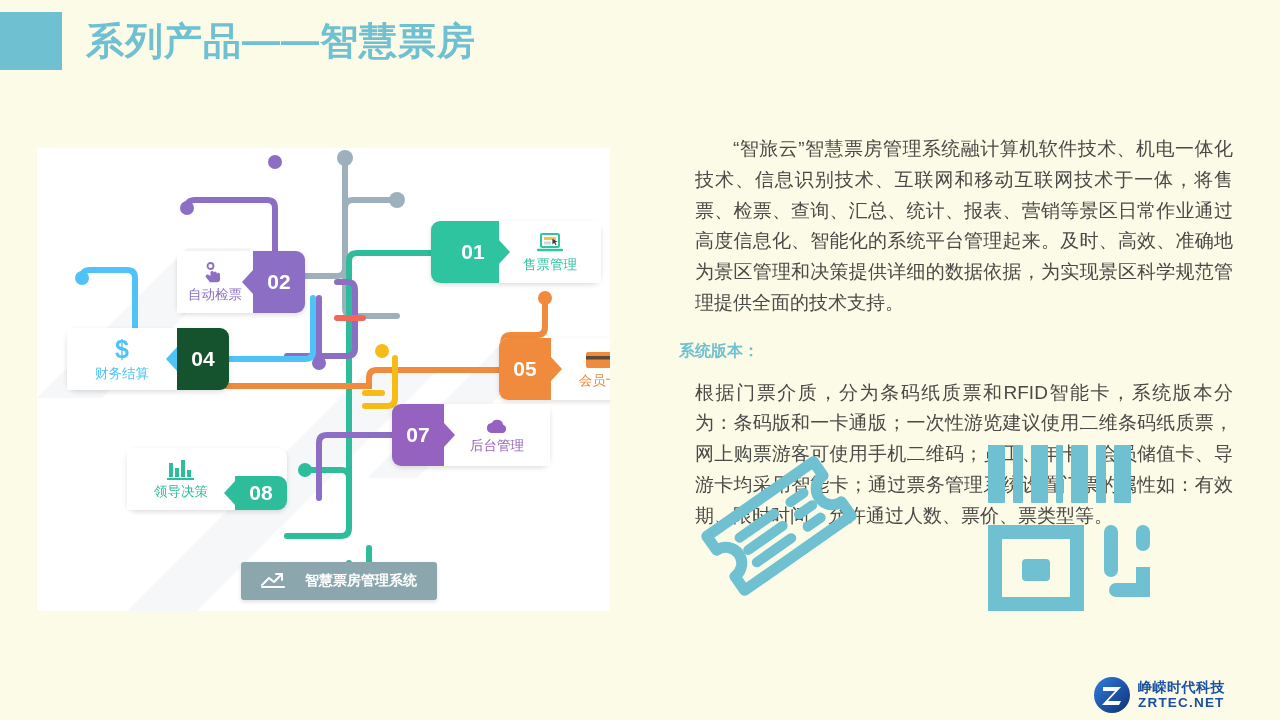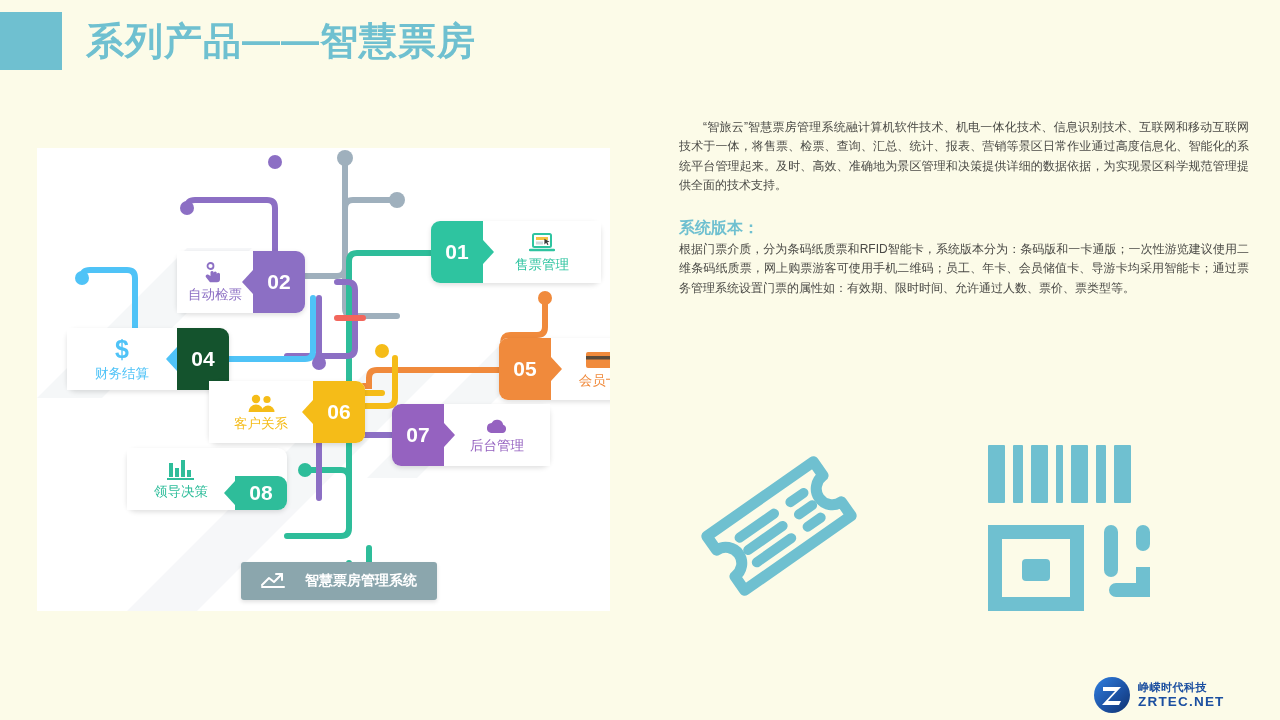--- a/index.html
+++ b/index.html
@@ -144,25 +144,25 @@
     white-space: nowrap;
   }
 
   
   .text-col {
     position: absolute;
     left: 679px; top: 118px;
     width: 570px;
   }
   .para {
-    font-size: 12px;
+    font-size: 19px;
     line-height: 1.62;
     color: #4a4a46;
     text-align: justify;
-    margin: 0;
+    margin: 16px;
   }
   .para.indent { text-indent: 2em; }
   .section-heading {
     font-size: 16px;
     font-weight: bold;
     color: #6fc0d0;
     margin: 22px 0 1px 0;
   }
 
   
@@ -179,21 +179,21 @@
     display: flex;
     align-items: center;
     gap: 7px;
   }
   .logo-text {
     display: flex;
     flex-direction: column;
     line-height: 1;
   }
   .logo-cn {
-    font-size: 11px;
+    font-size: 14px;
     font-weight: bold;
     color: #1b4fa0;
     letter-spacing: 0.5px;
   }
   .logo-en {
     font-size: 13.5px;
     font-weight: bold;
     color: #1b4fa0;
     letter-spacing: 1.2px;
     margin-top: 2px;
@@ -283,21 +283,21 @@
     <g fill="#f5bc18">
       <circle cx="345" cy="203" r="7"></circle>
     </g>
 
     <g fill="none" stroke="#2ebd9a" stroke-width="6" stroke-linecap="round">
       <path d="M332,400 L332,414"></path>
     </g>
   </svg>
 
   <div class="node dir-right" style="left:394px; top:73px; width:170px;">
-    <div class="node-badge" style="background:#2ec4a0; color:#2ec4a0;">
+    <div class="node-badge" style="background:#2ec4a0; color:#2ec4a0;padding-left:16px;">
       <span style="color:#fff">01</span>
     </div>
     <div class="node-body">
       <span class="node-icon">
         <svg width="26" height="22" viewBox="0 0 26 22">
           <rect x="4" y="2" width="18" height="13" rx="1.5" fill="none" stroke="#2ec4a0" stroke-width="2"></rect>
           <rect x="7" y="5" width="12" height="3" fill="#f5c242"></rect>
           <rect x="7" y="9.5" width="7" height="3" fill="#cfd8dc"></rect>
           <path d="M1 18 H25" stroke="#2ec4a0" stroke-width="2.5" stroke-linecap="round"></path>
           <path d="M20 8 l0 8 l2.5 -2.5 l1.6 3.2 l1.6 -0.9 l-1.7 -3.1 l3.2 -0.6 z" fill="#3a3a3a" transform="translate(1,1) scale(0.72)"></path>
@@ -345,36 +345,20 @@
       <span class="node-icon">
         <svg width="28" height="19" viewBox="0 0 28 19">
           <rect x="1" y="1" width="26" height="16" rx="2" fill="#f08a3c"></rect>
           <rect x="1" y="5" width="26" height="3.5" fill="#5a4a3a"></rect>
         </svg>
       </span>
       <span class="node-label" style="color:#f08a3c;">会员卡</span>
     </div>
   </div>
 
-  <div class="node dir-left" style="left:172px; top:233px; width:156px;">
-    <div class="node-body">
-      <span class="node-icon">
-        <svg width="30" height="20" viewBox="0 0 30 20">
-          <circle cx="10" cy="6" r="4.2" fill="#f5bc18"></circle>
-          <circle cx="21" cy="6.5" r="3.6" fill="#f5bc18"></circle>
-          <path d="M2.5 19 a7.5 7.5 0 0 1 15 0 z" fill="#f5bc18"></path>
-          <path d="M15.5 19 a6.5 6.5 0 0 1 13 0 z" fill="#f5bc18"></path>
-        </svg>
-      </span>
-      <span class="node-label" style="color:#f5bc18;">客户关系</span>
-    </div>
-    <div class="node-badge" style="background:#f5bc18; color:#f5bc18;">
-      <span style="color:#fff">06</span>
-    </div>
-  </div>
 
   <div class="node dir-right" style="left:355px; top:256px; width:158px;">
     <div class="node-badge" style="background:#9562c0; color:#9562c0;">
       <span style="color:#fff">07</span>
     </div>
     <div class="node-body">
       <span class="node-icon">
         <svg width="26" height="18" viewBox="0 0 26 18">
           <path d="M7 16 a5 5 0 0 1 0.6 -9.9 a6.2 6.2 0 0 1 11.6 1.6 a4.3 4.3 0 0 1 -0.8 8.3 z" fill="#9562c0"></path>
         </svg>

